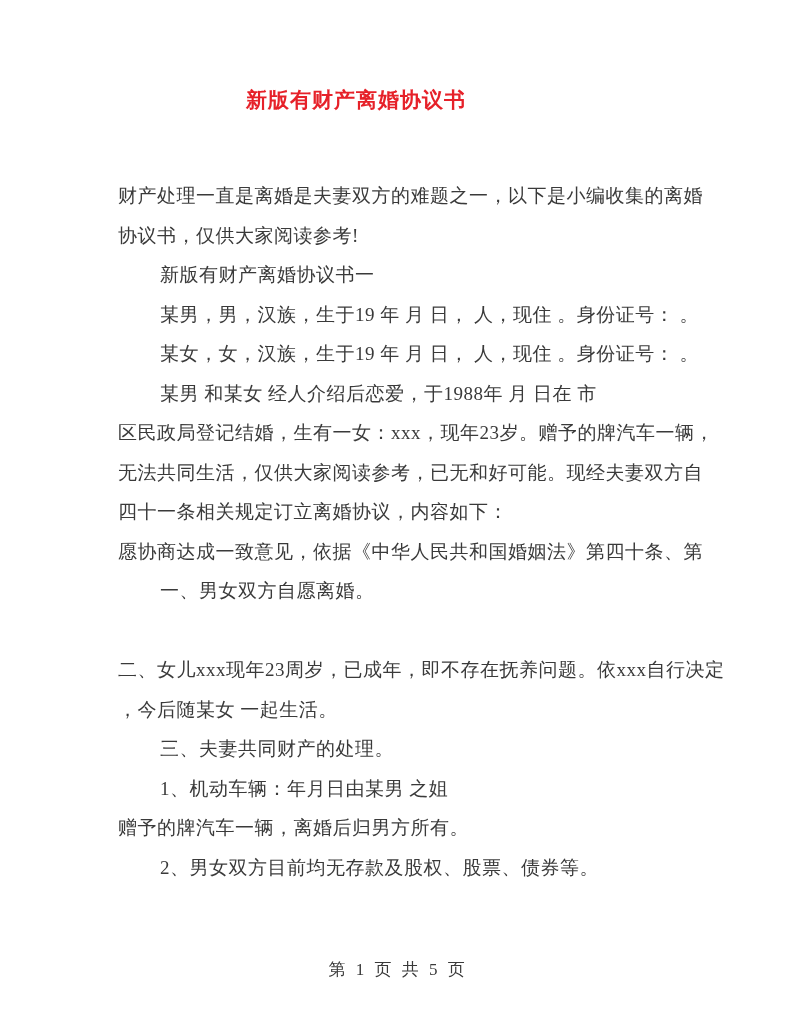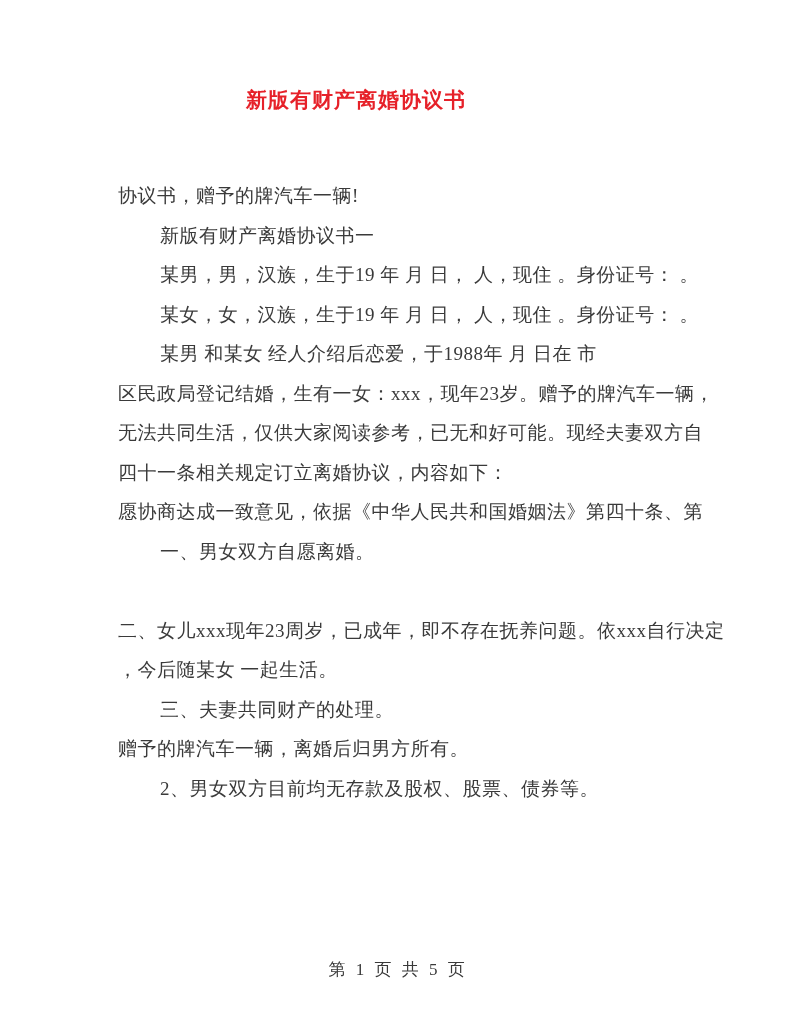--- a/index.html
+++ b/index.html
@@ -57,33 +57,35 @@
 </style>
 </head>
 <body>
 
 <div class="page">
 
   <div class="doc-title" data-bind="page.title" data-bind-color="page.title_color" style="color: rgb(230, 33, 41);">新版有财产离婚协议书</div>
 
   <div class="doc-body">
 
-      <div class="doc-line indent-0">协议书，赠予的牌汽车一辆!</div>
+  <div class="doc-line indent-0">财产处理一直是离婚是夫妻双方的难题之一，以下是小编收集的离婚</div>
+      <div class="doc-line indent-0">协议书，仅供大家阅读参考!</div>
       <div class="doc-line indent-1">新版有财产离婚协议书一</div>
       <div class="doc-line indent-1">某男，男，汉族，生于19 年 月 日， 人，现住 。身份证号： 。</div>
       <div class="doc-line indent-1">某女，女，汉族，生于19 年 月 日， 人，现住 。身份证号： 。</div>
       <div class="doc-line indent-1">某男 和某女 经人介绍后恋爱，于1988年 月 日在 市</div>
       <div class="doc-line indent-0">区民政局登记结婚，生有一女：xxx，现年23岁。赠予的牌汽车一辆，</div>
       <div class="doc-line indent-0">无法共同生活，仅供大家阅读参考，已无和好可能。现经夫妻双方自</div>
       <div class="doc-line indent-0">四十一条相关规定订立离婚协议，内容如下：</div>
       <div class="doc-line indent-0">愿协商达成一致意见，依据《中华人民共和国婚姻法》第四十条、第</div>
       <div class="doc-line indent-1">一、男女双方自愿离婚。</div>
       <div class="doc-line indent-0"></div>
       <div class="doc-line indent-0">二、女儿xxx现年23周岁，已成年，即不存在抚养问题。依xxx自行决定</div>
       <div class="doc-line indent-0">，今后随某女 一起生活。</div>
       <div class="doc-line indent-1">三、夫妻共同财产的处理。</div>
+      <div class="doc-line indent-1">1、机动车辆：年月日由某男 之姐</div>
       <div class="doc-line indent-0">赠予的牌汽车一辆，离婚后归男方所有。</div>
       <div class="doc-line indent-1">2、男女双方目前均无存款及股权、股票、债券等。</div>
     </div>
 
   <div class="doc-footer" data-bind="page.footer">第 1 页 共 5 页</div>
 
 </div>
 
 </body></html>

